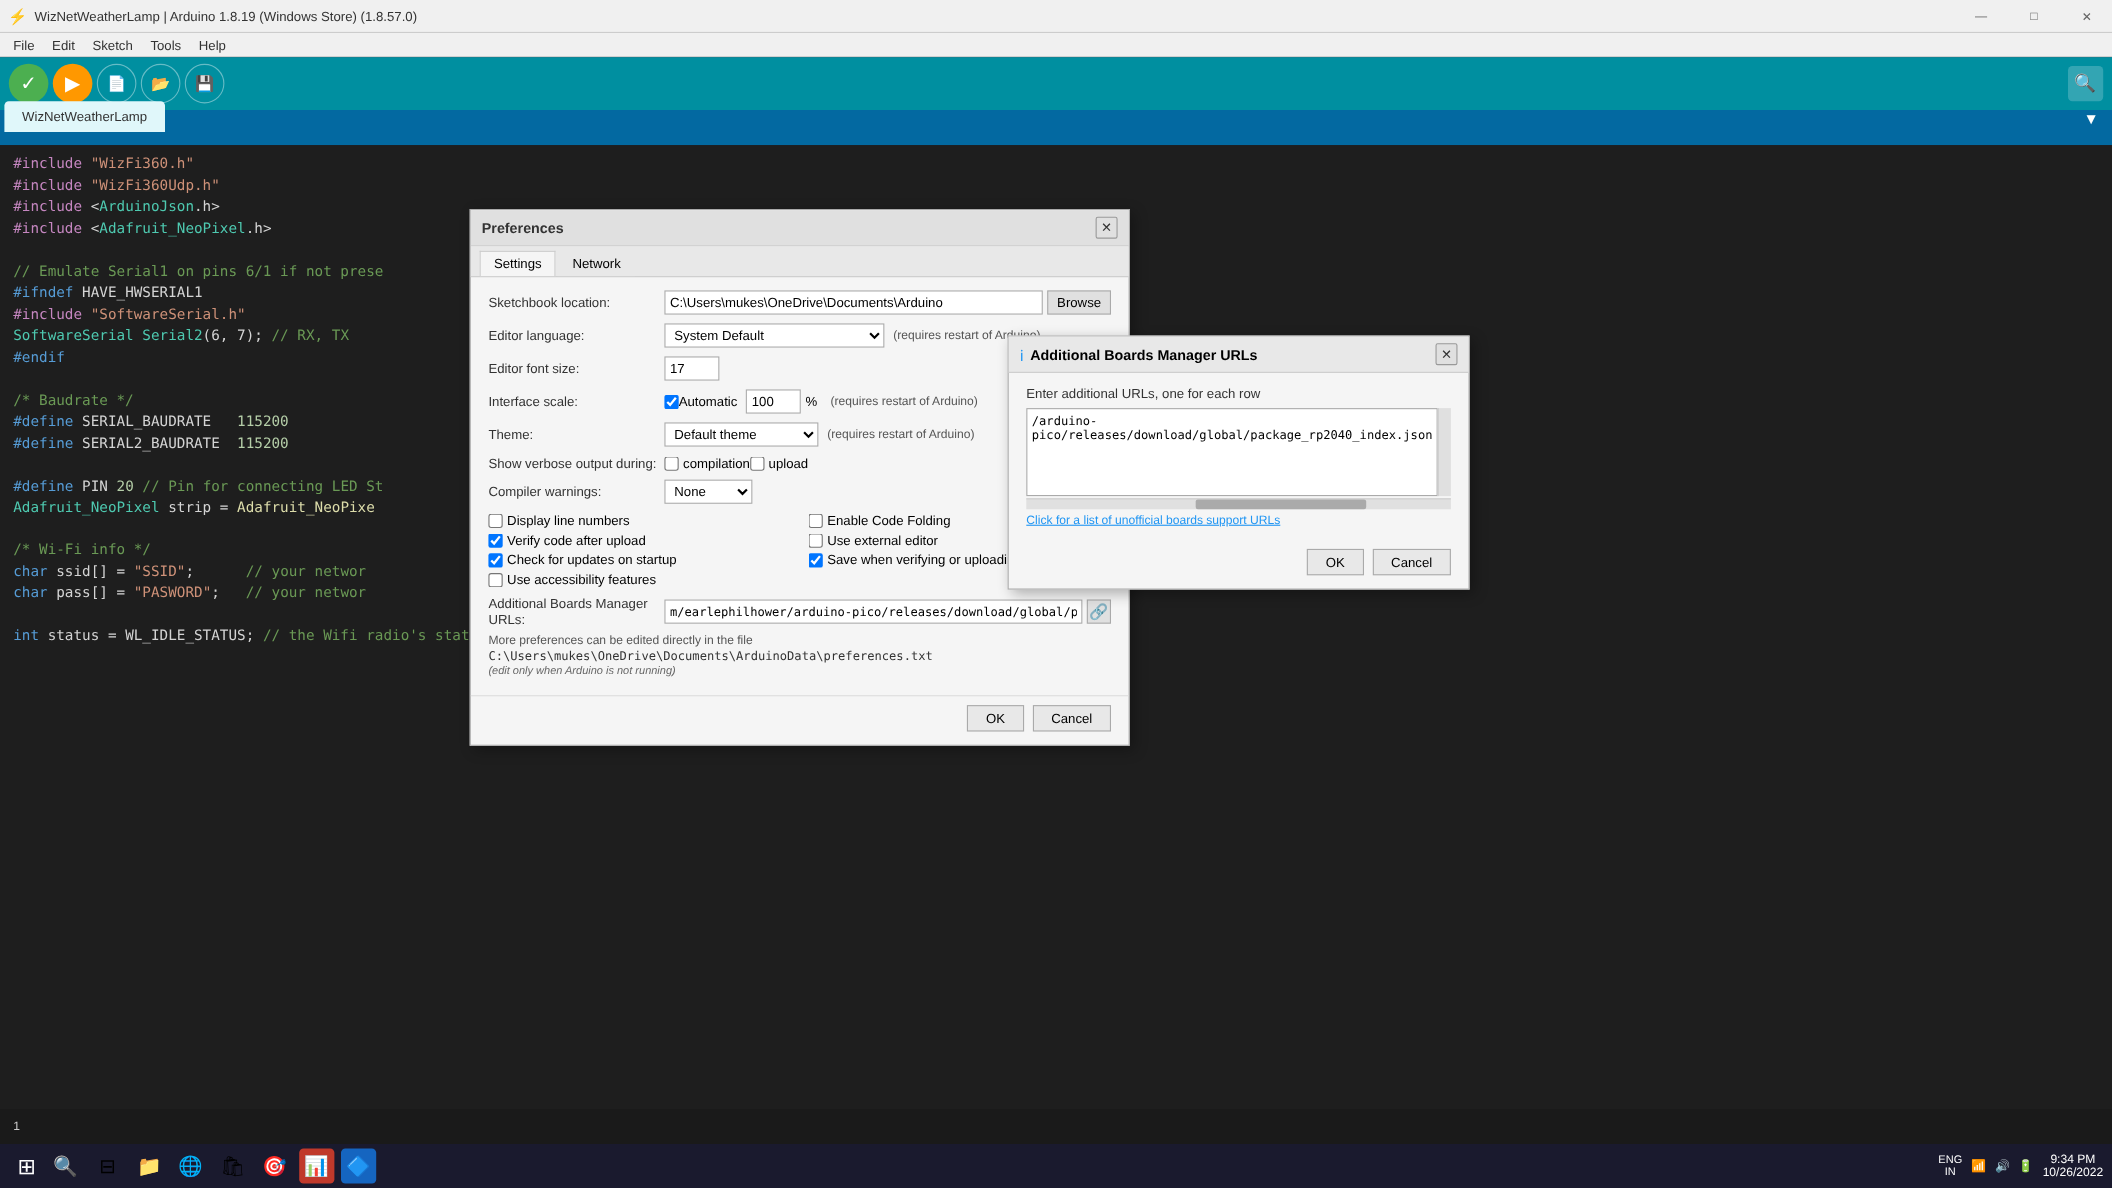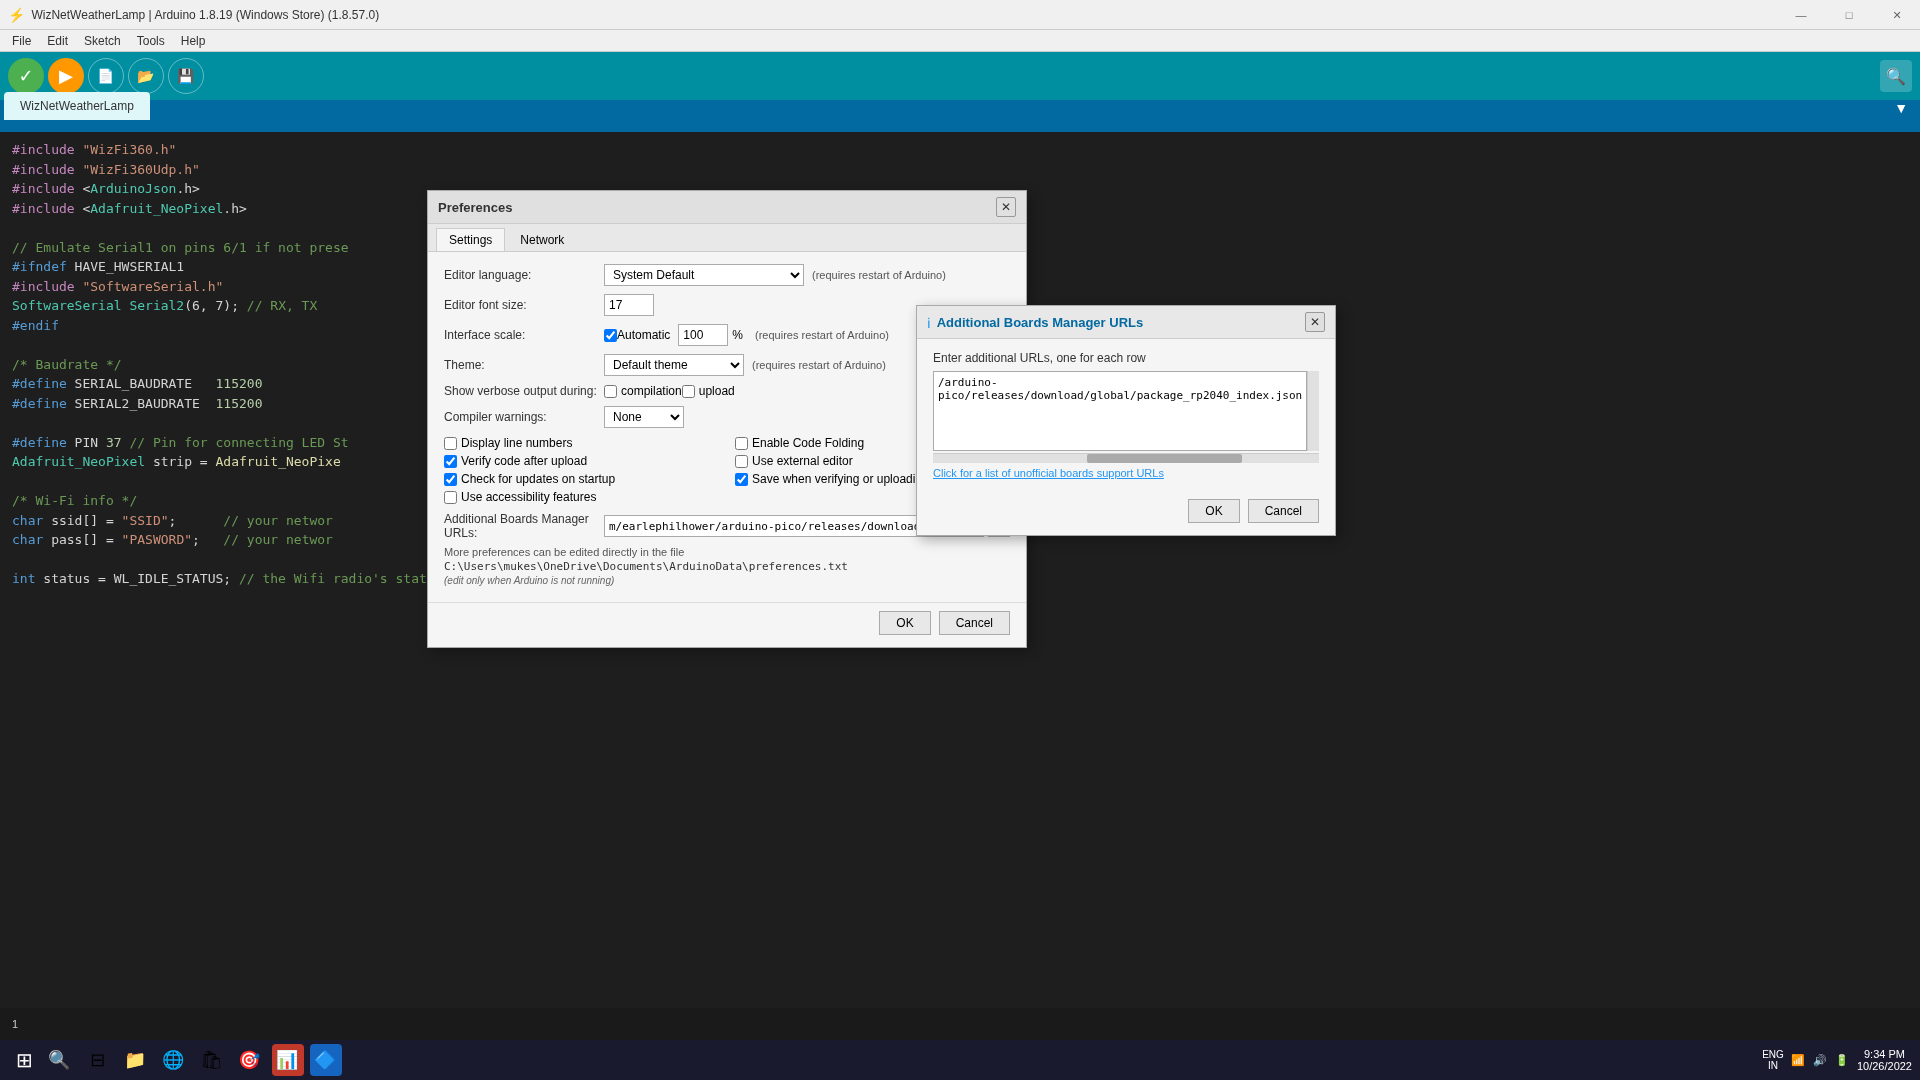--- a/index.html
+++ b/index.html
@@ -221,21 +221,21 @@
     }
     .boards-dialog-title-bar {
       background: #e8e8e8;
       padding: 6px 10px;
       display: flex;
       align-items: center;
       justify-content: space-between;
       border-bottom: 1px solid #ccc;
     }
     .boards-dialog-icon { color: #2196f3; margin-right: 6px; font-size: 14px; }
-    .boards-dialog-title-text { font-size: 13px; font-weight: bold; color: #0369a1; }
+    .boards-dialog-title-text { font-size: 13px; font-weight: bold; color: #000000; }
     .boards-body { padding: 12px 16px; }
     .boards-label { font-size: 12px; color: #333; margin-bottom: 6px; }
     .boards-textarea {
       width: 100%;
       height: 80px;
       border: 1px solid #aaa;
       font-family: monospace;
       font-size: 11px;
       padding: 4px;
       resize: none;
@@ -296,21 +296,21 @@
 <span class="cmt">// Emulate Serial1 on pins 6/1 if not prese</span>
 <span class="kw">#ifndef</span> HAVE_HWSERIAL1
 <span class="pp">#include</span> <span class="str">"SoftwareSerial.h"</span>
 <span class="type">SoftwareSerial</span> <span class="lib">Serial2</span>(6, 7); <span class="cmt">// RX, TX</span>
 <span class="kw">#endif</span>
 
 <span class="cmt">/* Baudrate */</span>
 <span class="kw">#define</span> SERIAL_BAUDRATE   <span class="num">115200</span>
 <span class="kw">#define</span> SERIAL2_BAUDRATE  <span class="num">115200</span>
 
-<span class="kw">#define</span> PIN <span class="num">37</span> <span class="cmt">// Pin for connecting LED St</span>
+<span class="kw">#define</span> PIN <span class="num">20</span> <span class="cmt">// Pin for connecting LED St</span>
 <span class="type">Adafruit_NeoPixel</span> strip = <span class="fn">Adafruit_NeoPixe</span>
 
 <span class="cmt">/* Wi-Fi info */</span>
 <span class="kw">char</span> ssid[] = <span class="str">"SSID"</span>;      <span class="cmt">// your networ</span>
 <span class="kw">char</span> pass[] = <span class="str">"PASWORD"</span>;   <span class="cmt">// your networ</span>
 
 <span class="kw">int</span> status = WL_IDLE_STATUS; <span class="cmt">// the Wifi radio's status</span></pre>
 </div>
 
 <div class="status-bar">
@@ -323,20 +323,25 @@
     <div class="dialog-title-bar">
       <span class="dialog-title">Preferences</span>
       <div class="dialog-close">✕</div>
     </div>
     <div class="dialog-tabs">
       <div class="dialog-tab active">Settings</div>
       <div class="dialog-tab">Network</div>
     </div>
     <div class="dialog-body">
 
+      <div class="form-row">
+        <div class="form-label">Sketchbook location:</div>
+        <input type="text" class="form-input form-input-wide" value="C:\Users\mukes\OneDrive\Documents\Arduino" style="">
+        <button class="browse-btn">Browse</button>
+      </div>
 
       <div class="form-row">
         <div class="form-label">Editor language:</div>
         <select class="form-select">
           <option>System Default</option>
         </select>
         <span class="form-note">(requires restart of Arduino)</span>
       </div>
 
       <div class="form-row">

